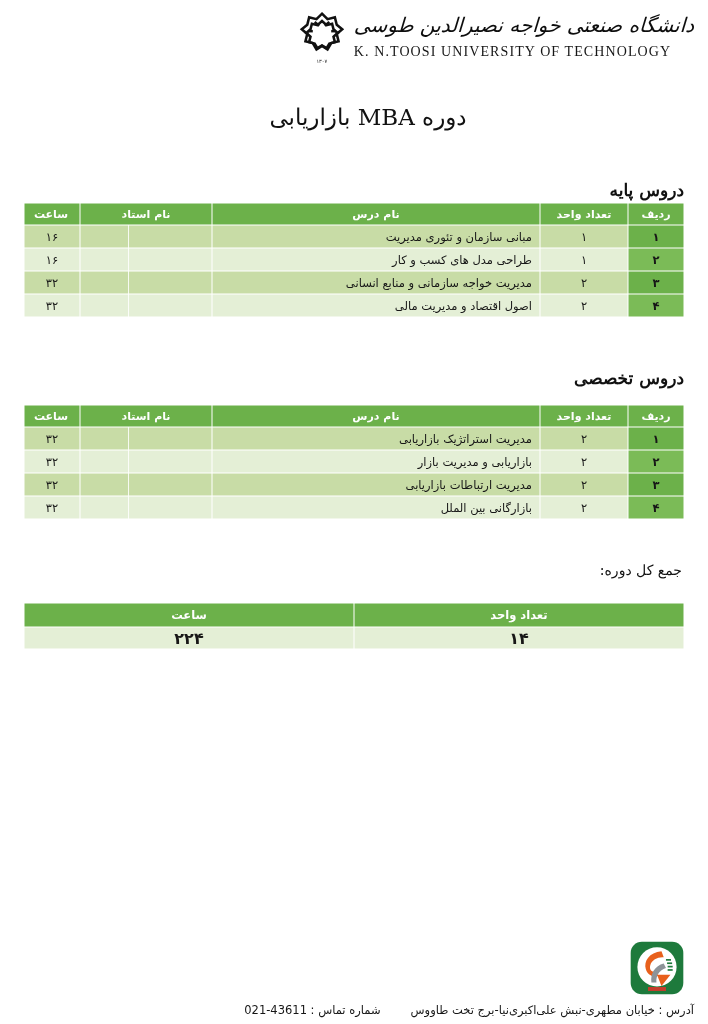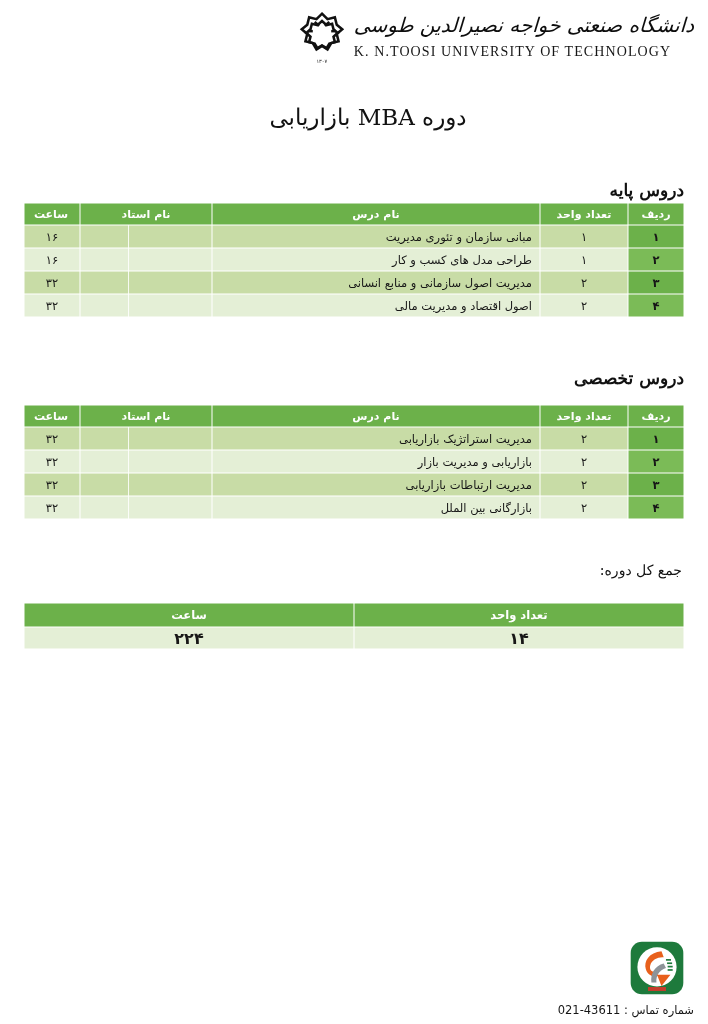--- a/index.html
+++ b/index.html
@@ -269,21 +269,21 @@
     <tr class="row-even">
       <td class="col-index">۲</td>
       <td class="col-units">۱</td>
       <td class="col-course">طراحی مدل های کسب و کار</td>
       <td class="col-teacher"></td>
       <td class="col-hours">۱۶</td>
     </tr>
     <tr class="row-odd">
       <td class="col-index">۳</td>
       <td class="col-units">۲</td>
-      <td class="col-course">مدیریت اصول سازمانی و منابع انسانی</td>
+      <td class="col-course">مدیریت خواجه سازمانی و منابع انسانی</td>
       <td class="col-teacher"></td>
       <td class="col-hours">۳۲</td>
     </tr>
     <tr class="row-even">
       <td class="col-index">۴</td>
       <td class="col-units">۲</td>
       <td class="col-course">اصول اقتصاد و مدیریت مالی</td>
       <td class="col-teacher"></td>
       <td class="col-hours">۳۲</td>
     </tr>
@@ -373,16 +373,17 @@
       <rect x="66" y="34" width="9" height="3"></rect>
       <rect x="68" y="40" width="9" height="3"></rect>
       <rect x="69" y="46" width="9" height="3"></rect>
       <rect x="69" y="52" width="9" height="3"></rect>
     </g>
     <rect x="34" y="84" width="32" height="7" fill="#d8352a" opacity=".9"></rect>
   </svg>
 </div>
 
 <div class="footer-bar">
+  <span class="footer-address">آدرس : خیابان مطهری-نبش علی‌اکبری‌نیا-برج تخت طاووس</span>
   <span class="footer-phone">
     <span>شماره تماس : </span><span class="num">021-43611</span>
   </span>
 </div>
 
 </body></html>

